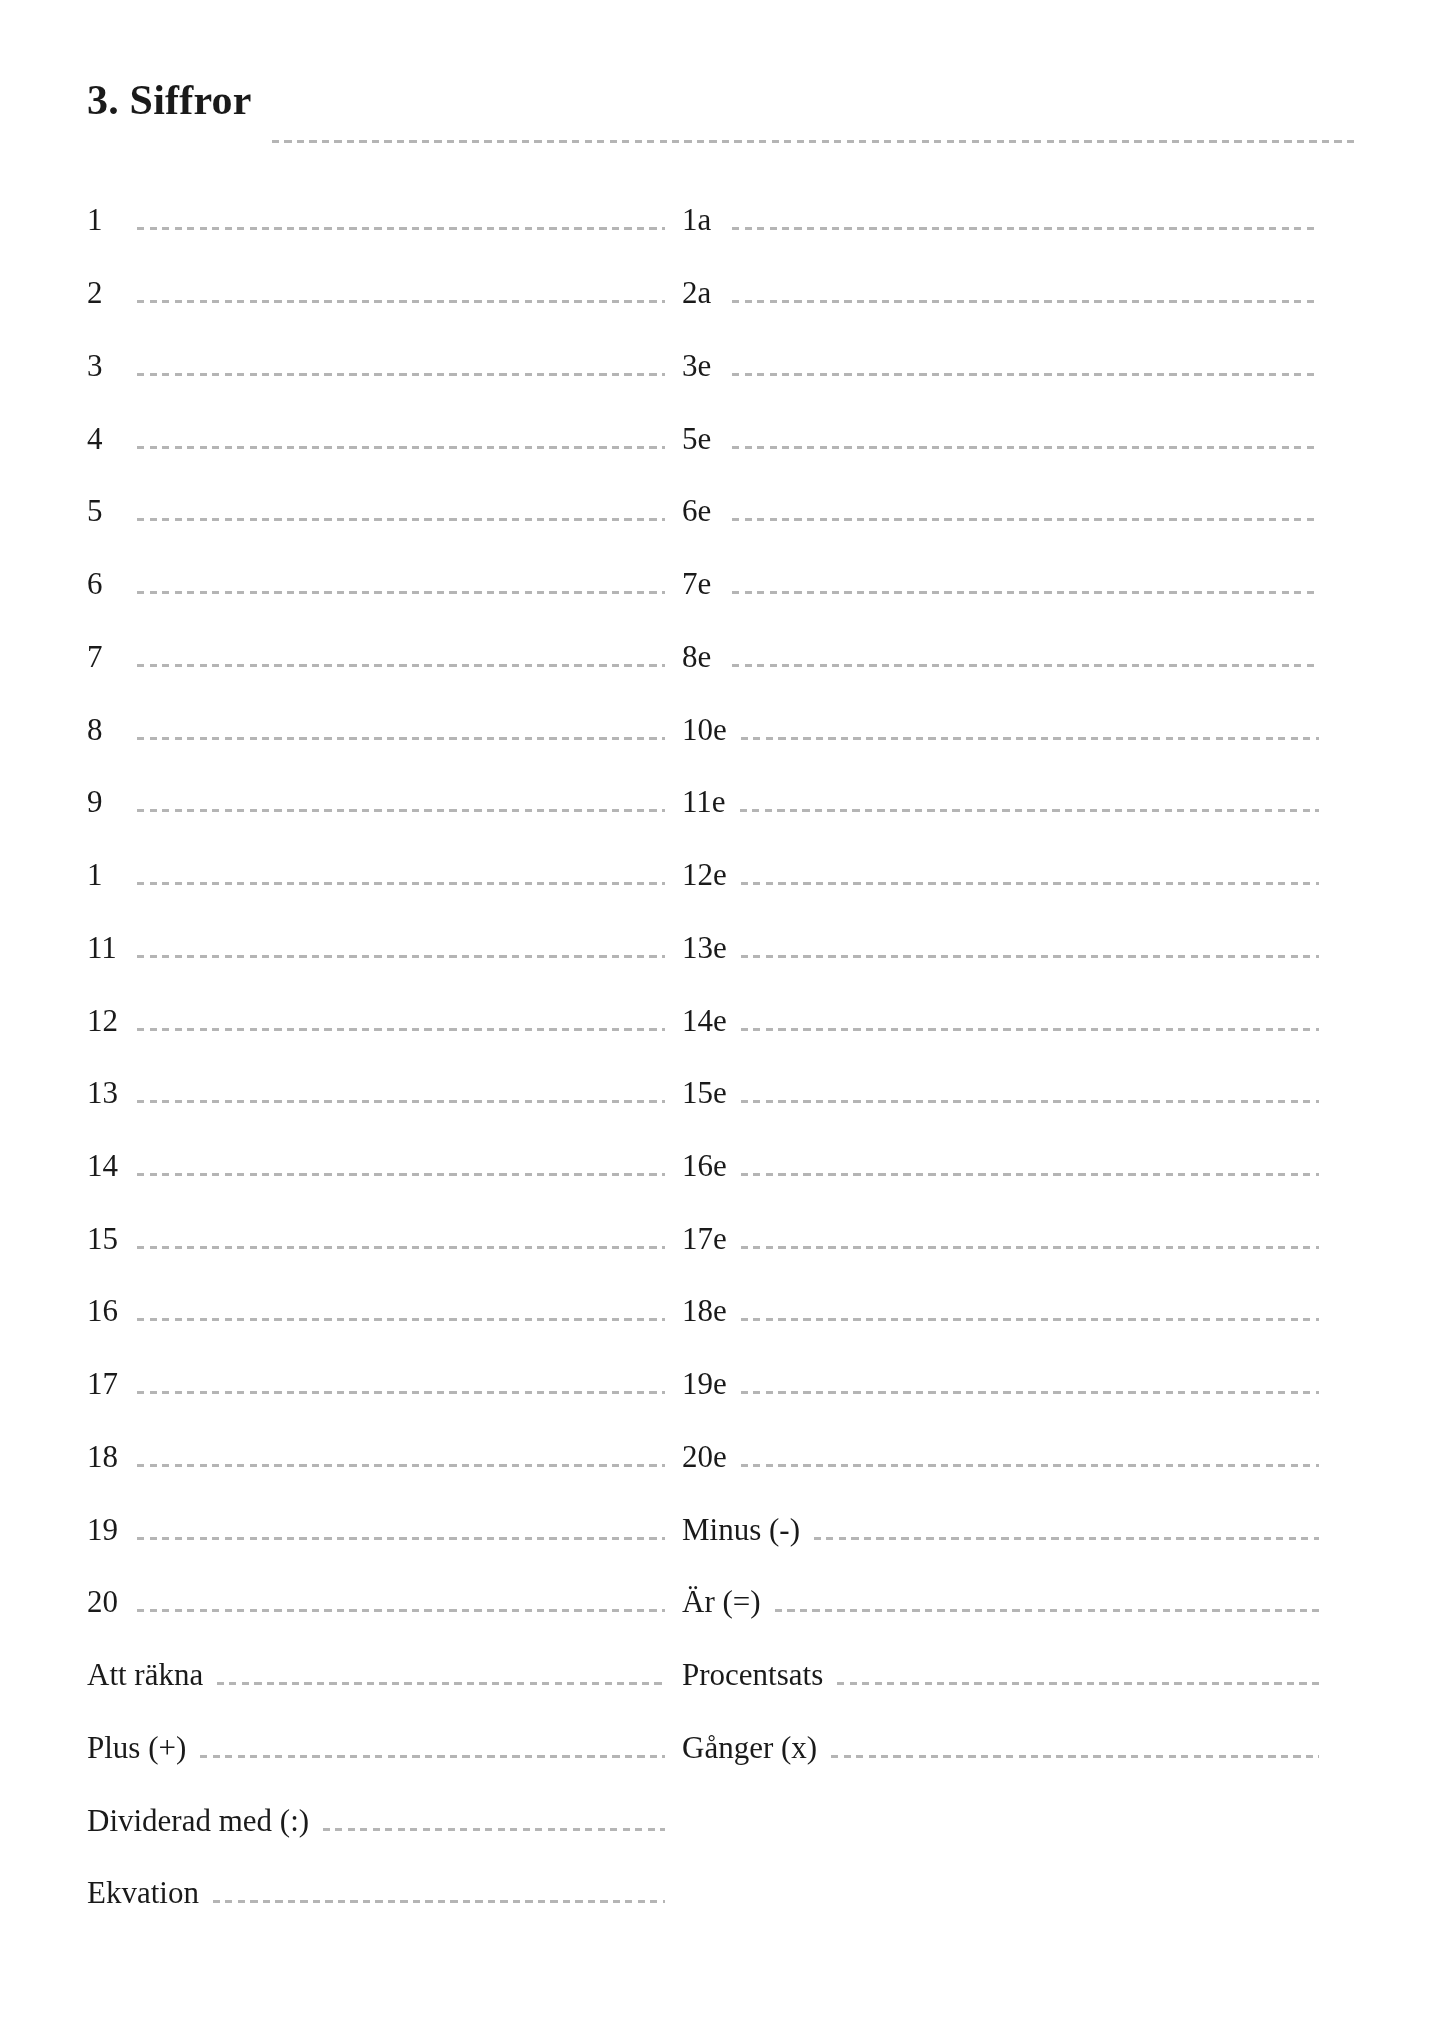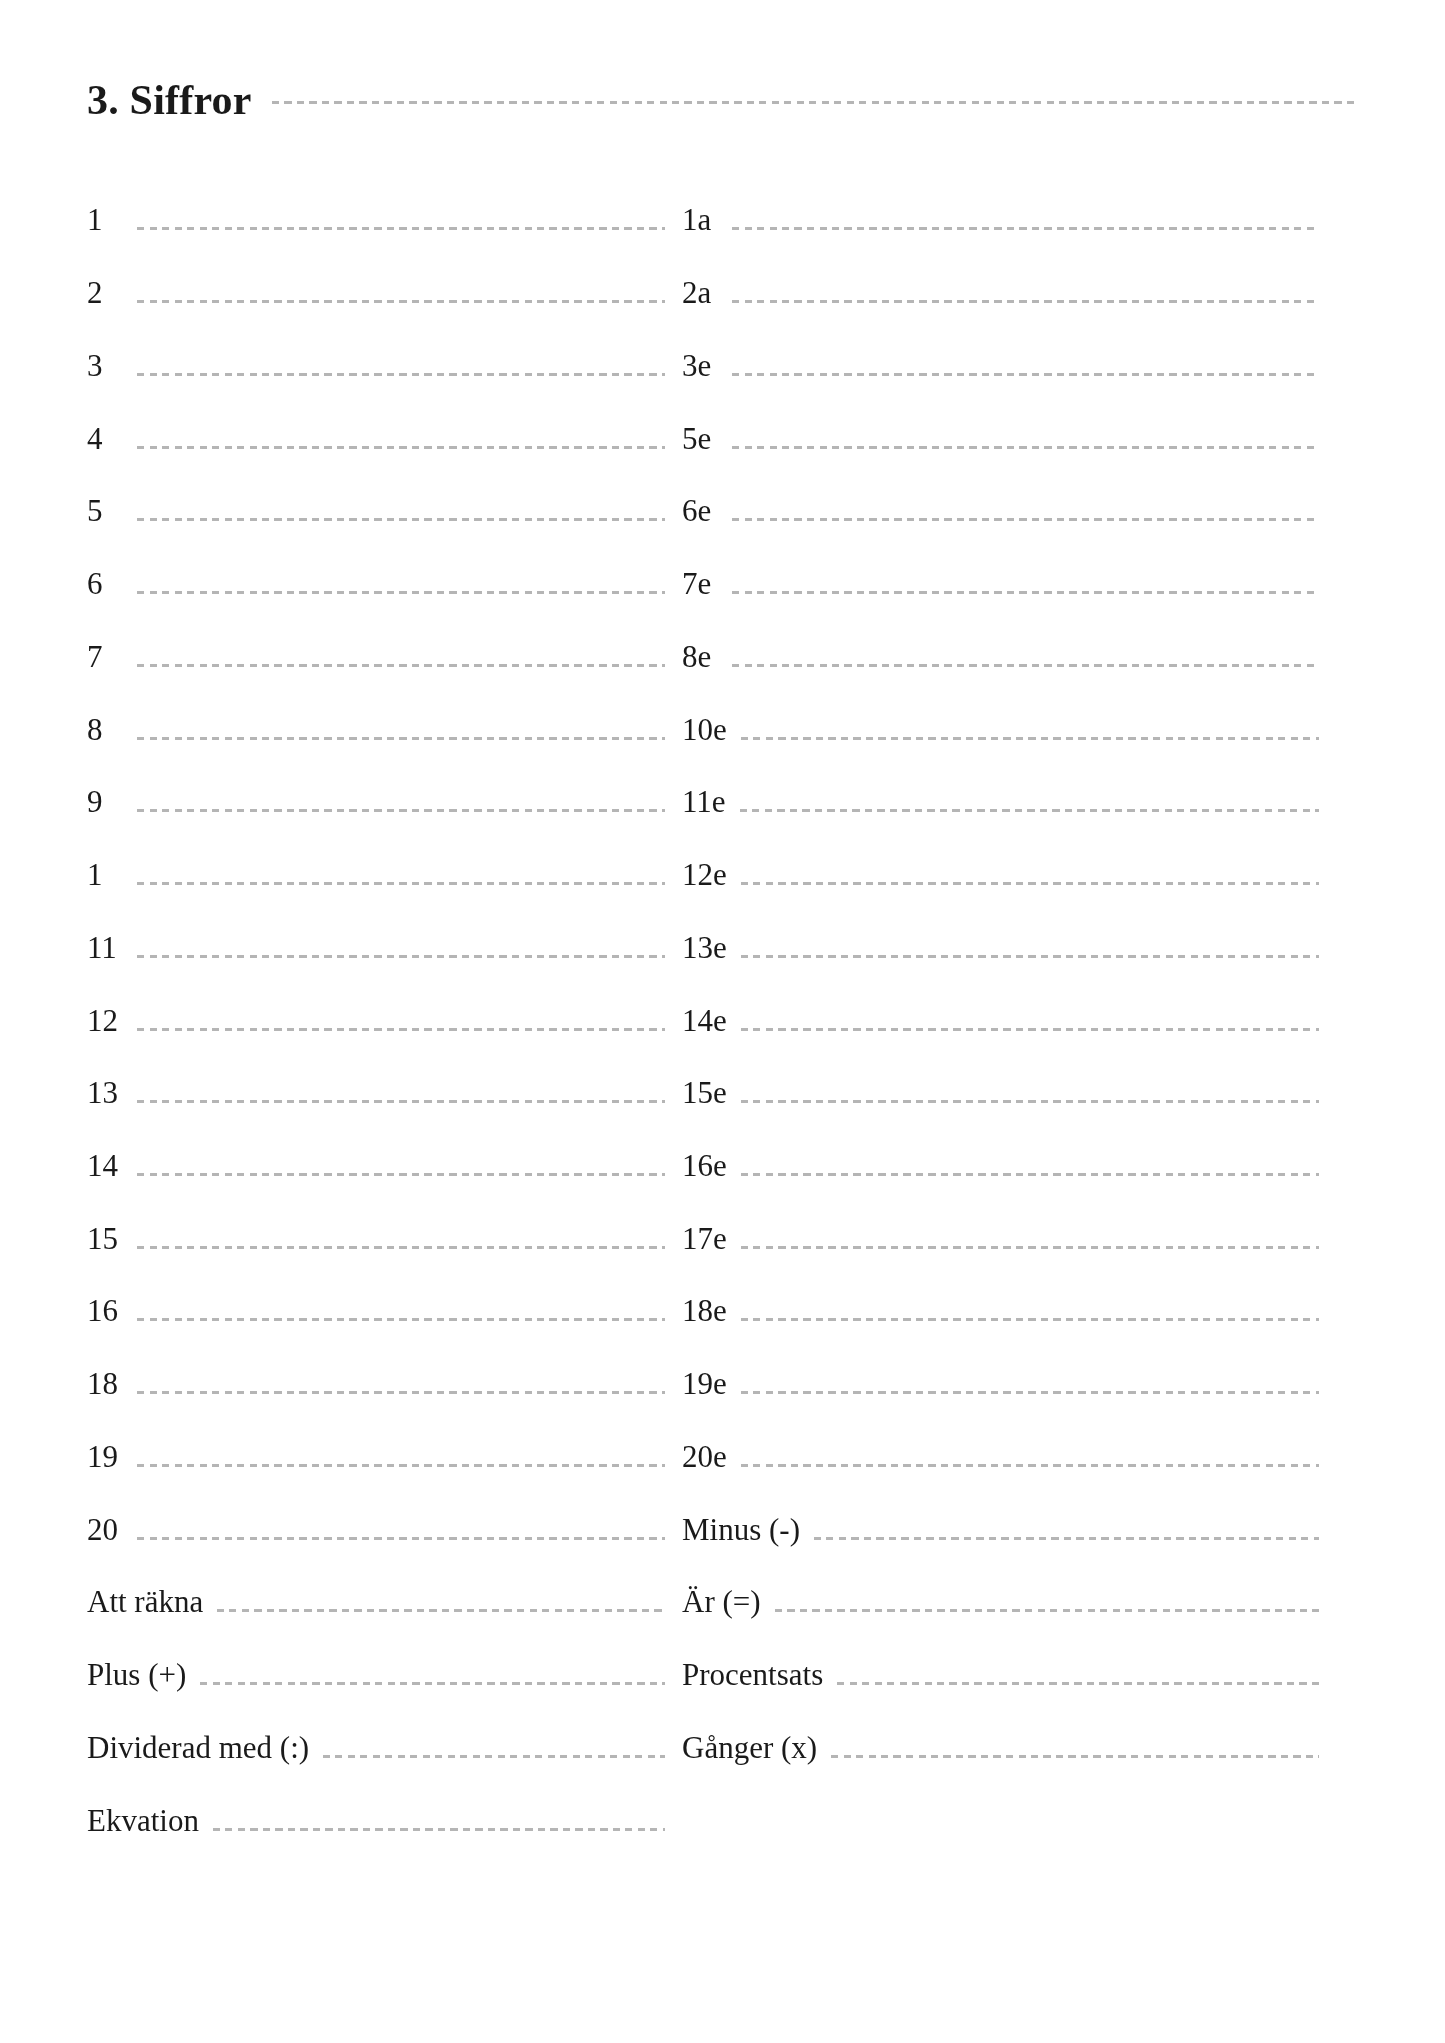--- a/index.html
+++ b/index.html
@@ -17,21 +17,21 @@
     height: 2043px;
     background: #ffffff;
   }
   
   .title-row {
     position: absolute;
     left: 87px;
     top: 79px;
     width: 1271px;
     display: flex;
-    align-items: flex-start;
+    align-items: flex-end;
   }
   .title-row .title {
     font-size: 42px;
     font-weight: bold;
     line-height: 1;
     letter-spacing: 0.2px;
     white-space: nowrap;
   }
   .leader {
     flex: 1 1 auto;
@@ -136,20 +136,24 @@
       </div>
       <div class="row">
         <span class="label">15</span>
         <span class="leader"></span>
       </div>
       <div class="row">
         <span class="label">16</span>
         <span class="leader"></span>
       </div>
       <div class="row">
+        <span class="label">17</span>
+        <span class="leader"></span>
+      </div>
+      <div class="row">
         <span class="label">18</span>
         <span class="leader"></span>
       </div>
       <div class="row">
         <span class="label">19</span>
         <span class="leader"></span>
       </div>
       <div class="row">
         <span class="label">20</span>
         <span class="leader"></span>

